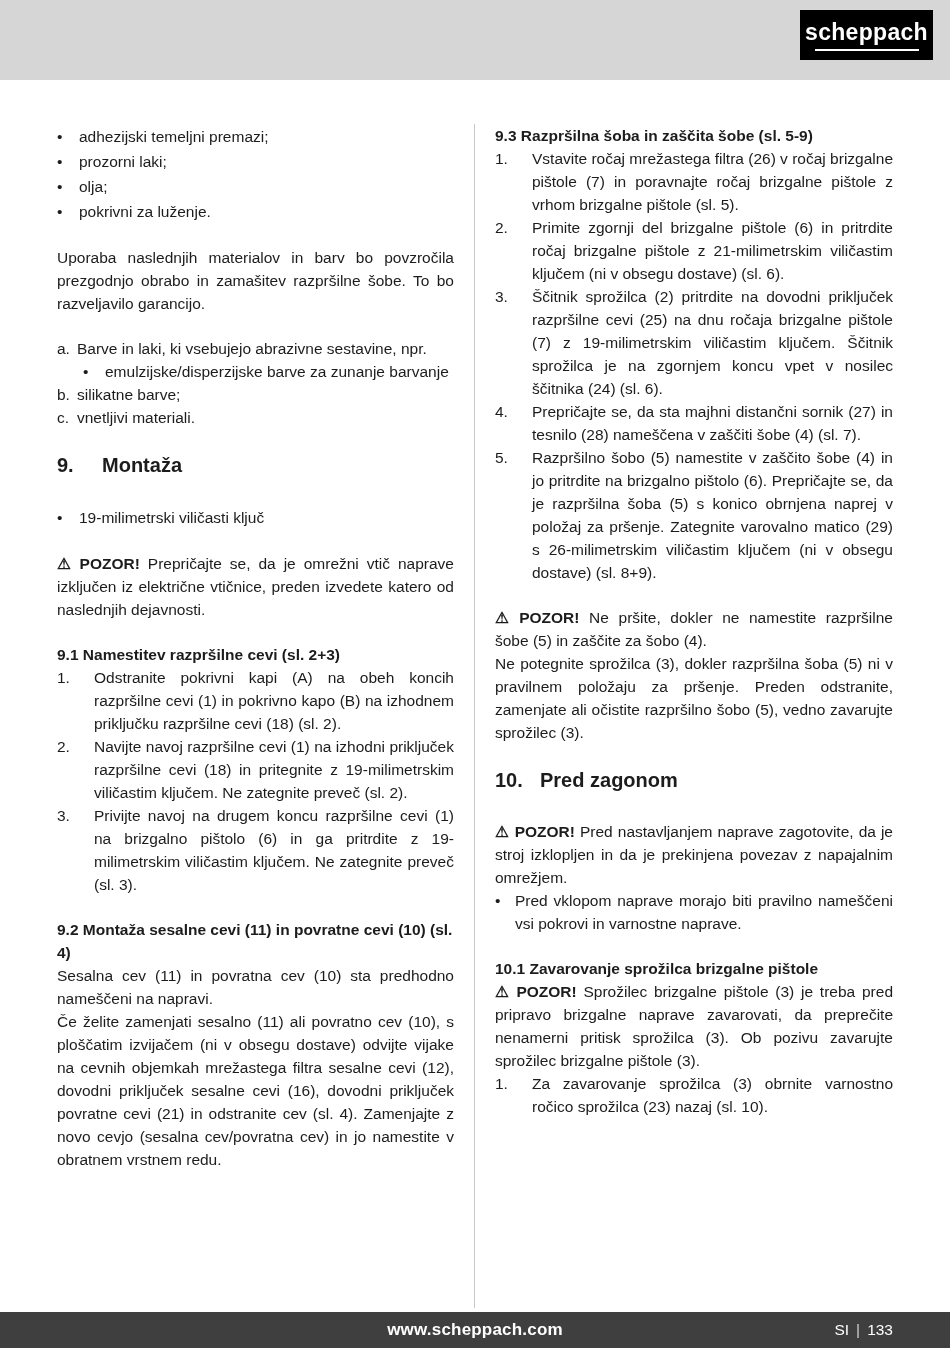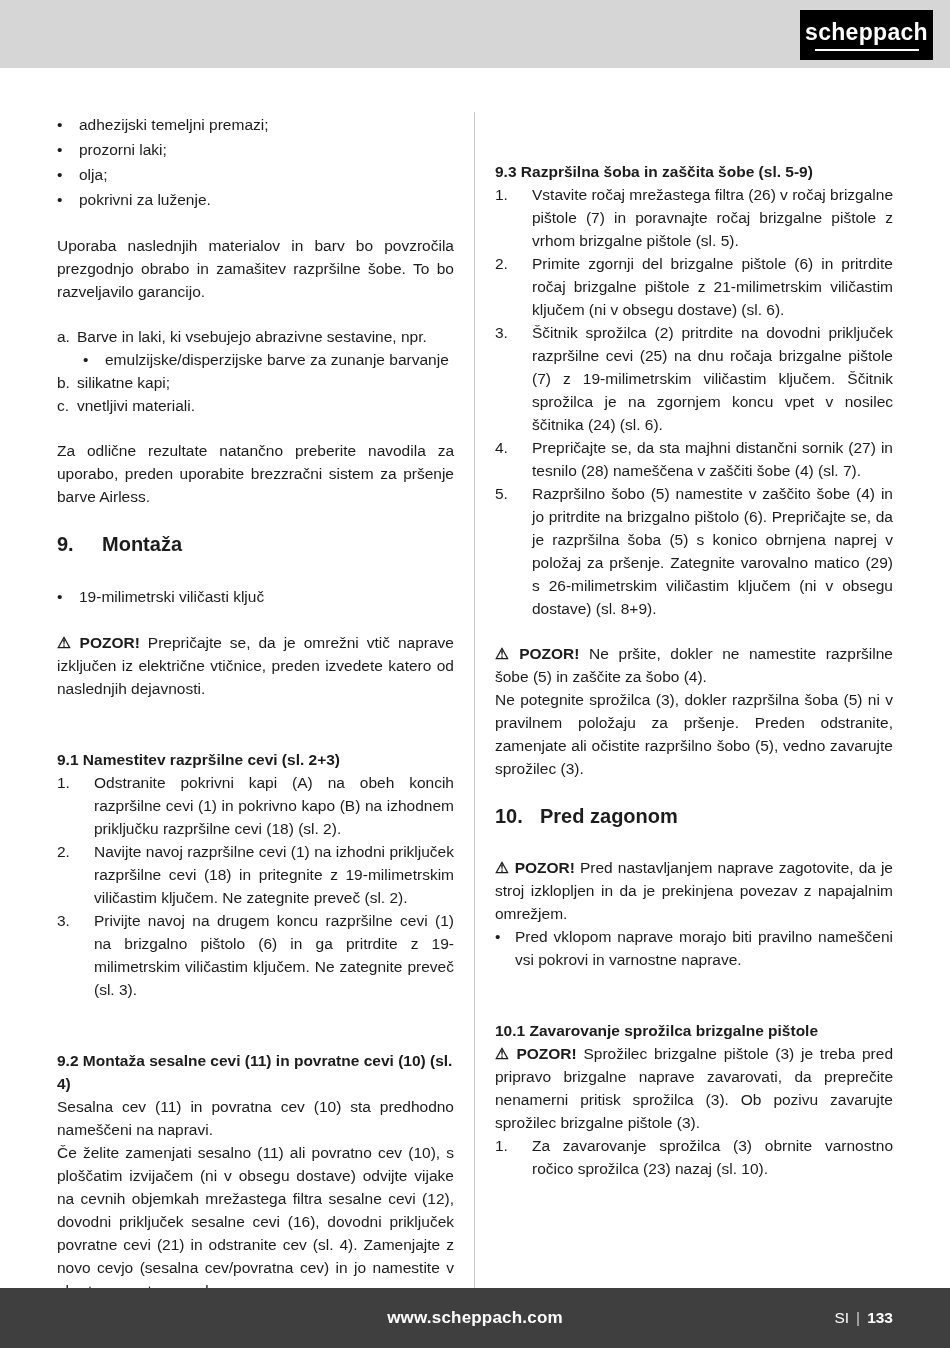--- a/index.html
+++ b/index.html
@@ -5,38 +5,38 @@
   * { margin:0; padding:0; box-sizing:border-box; }
   html,body { background:#ffffff; }
   body {
     width:950px; height:1348px;
     font-family:"Liberation Sans", sans-serif;
     color:#1c1c1c;
   }
   .page { position:relative; width:950px; height:1348px; background:#fff; overflow:hidden; }
 
   
-  .header { height:68px; background:#d6d6d6; position:relative;padding-left:48px; }
+  .header { height:80px; background:#d6d6d6; position:relative;padding-left:48px; }
   .logo {
     position:absolute; top:10px; right:17px; width:133px; height:50px;
     background:#000; display:flex; flex-direction:column; align-items:center; justify-content:center;
   }
   .logo-text { color:#fff; font-weight:bold; font-size:23px; line-height:1; letter-spacing:.3px; margin-top:2px; }
   .logo-rule { width:104px; height:2px; background:#fff; margin-top:5px; }
 
   
   .content { display:flex; padding:44px 57px 0 57px; height:1228px; overflow:hidden; }
   .col { width:50%; font-size:15.5px; line-height:23px; text-align:justify; }
   .col-left  { padding-right:20px; border-right:1px solid #c9c9c9; }
   .col-right { padding-left:20px; }
 
   .block { margin-bottom:22px; }
   .para  { text-align:justify; }
 
-  .hsub { font-size:15.5px; font-weight:bold; line-height:23px; text-align:left;margin-top:48px; }
+  .hsub { font-size:15.5px; font-weight:bold; line-height:23px; text-align:left; }
   .hsec { display:flex; font-size:20px; font-weight:bold; line-height:28px; margin:10px 0 26px 0; text-align:left; }
   .hnum { min-width:45px; }
 
   
   .blist { list-style:none; }
   .brow  { display:flex; line-height:25px; }
   .mk    { width:22px; flex-shrink:0; }
   .bt    { flex:1; text-align:justify; }
 
   
@@ -52,32 +52,32 @@
 
   
   .wlabel { font-weight:bold; white-space:nowrap; }
   .wicon  { margin-right:5px; font-weight:bold; }
 
   .hangrow { display:flex; line-height:23px; }
   .hangrow .mk { width:20px; }
 
   
   .footer {
-    position:absolute; left:0; right:0; bottom:0; height:60px; background:#3f3f3f; color:#fff;
+    position:absolute; left:0; right:0; bottom:0; height:36px; background:#3f3f3f; color:#fff;
   }
   .furl {
     position:absolute; left:50%; top:50%; transform:translate(-50%,-50%);
     font-weight:bold; font-size:17px; letter-spacing:.2px;
   }
   .fref {
     position:absolute; right:57px; top:50%; transform:translateY(-50%);
     font-size:15.5px; display:flex; align-items:flex-start; gap:7px;
   }
   .fsep { color:#cfcfcf; }
-  .fpage { font-weight:bold; }
+  .fpage { font-weight:normal; }
 </style>
 </head>
 <body>
 
 <div class="page">
 
   <div class="header">
     <div class="logo">
       <div class="logo-text">scheppach</div>
       <div class="logo-rule"></div>
@@ -115,29 +115,28 @@
         <div class="arow">
           <span class="amk">a.</span>
           <span class="bt">Barve in laki, ki vsebujejo abrazivne sestavine, npr.</span>
         </div>
         <div class="arow sub">
           <span class="amk">•</span>
           <span class="bt">emulzijske/disperzijske barve za zunanje barvanje</span>
         </div>
         <div class="arow">
           <span class="amk">b.</span>
-          <span class="bt">silikatne kapi;</span>
+          <span class="bt">silikatne barve;</span>
         </div>
         <div class="arow">
           <span class="amk">c.</span>
           <span class="bt">vnetljivi materiali.</span>
         </div>
       </div>
 
-      <p class="para block">Za odlične rezultate natančno preberite navodila za uporabo, preden uporabite brezzračni sistem za pršenje barve Airless.</p>
 
       <h2 class="hsec">
         <span class="hnum">9.</span>
         <span>Montaža</span>
       </h2>
 
       <div class="block">
         <div class="brow">
           <span class="mk">•</span>
           <span class="bt">19-milimetrski viličasti ključ</span>

